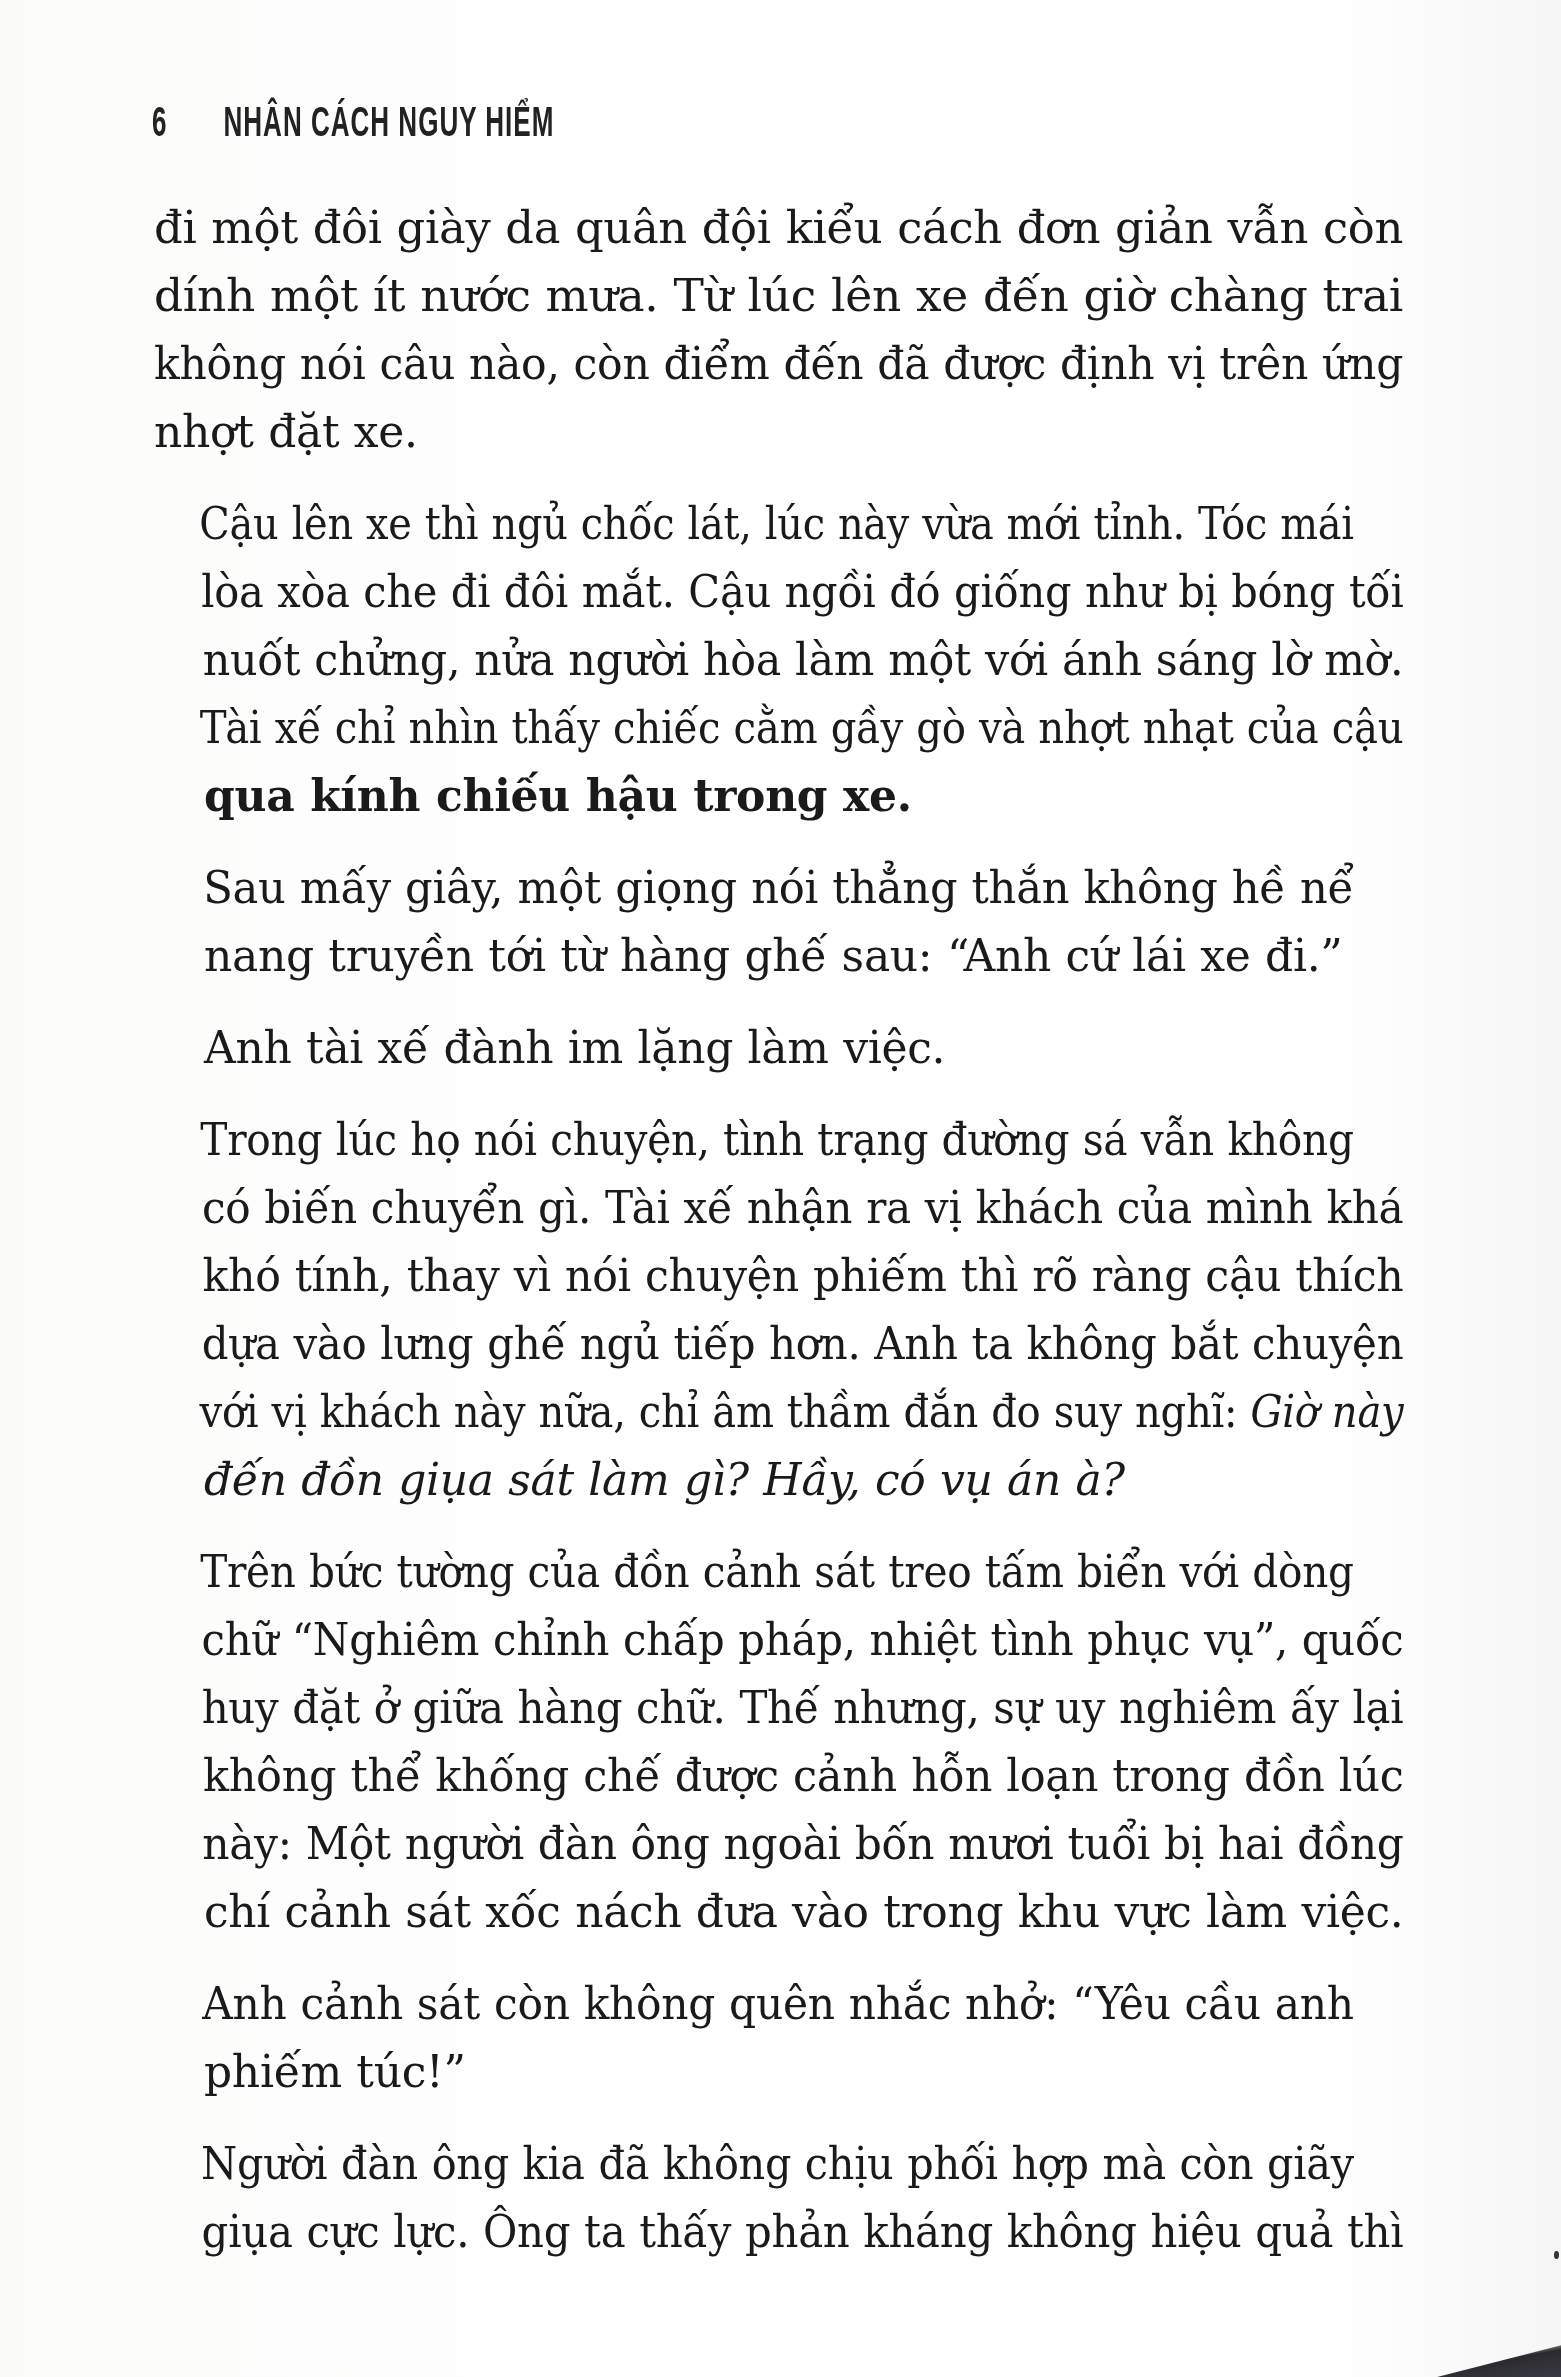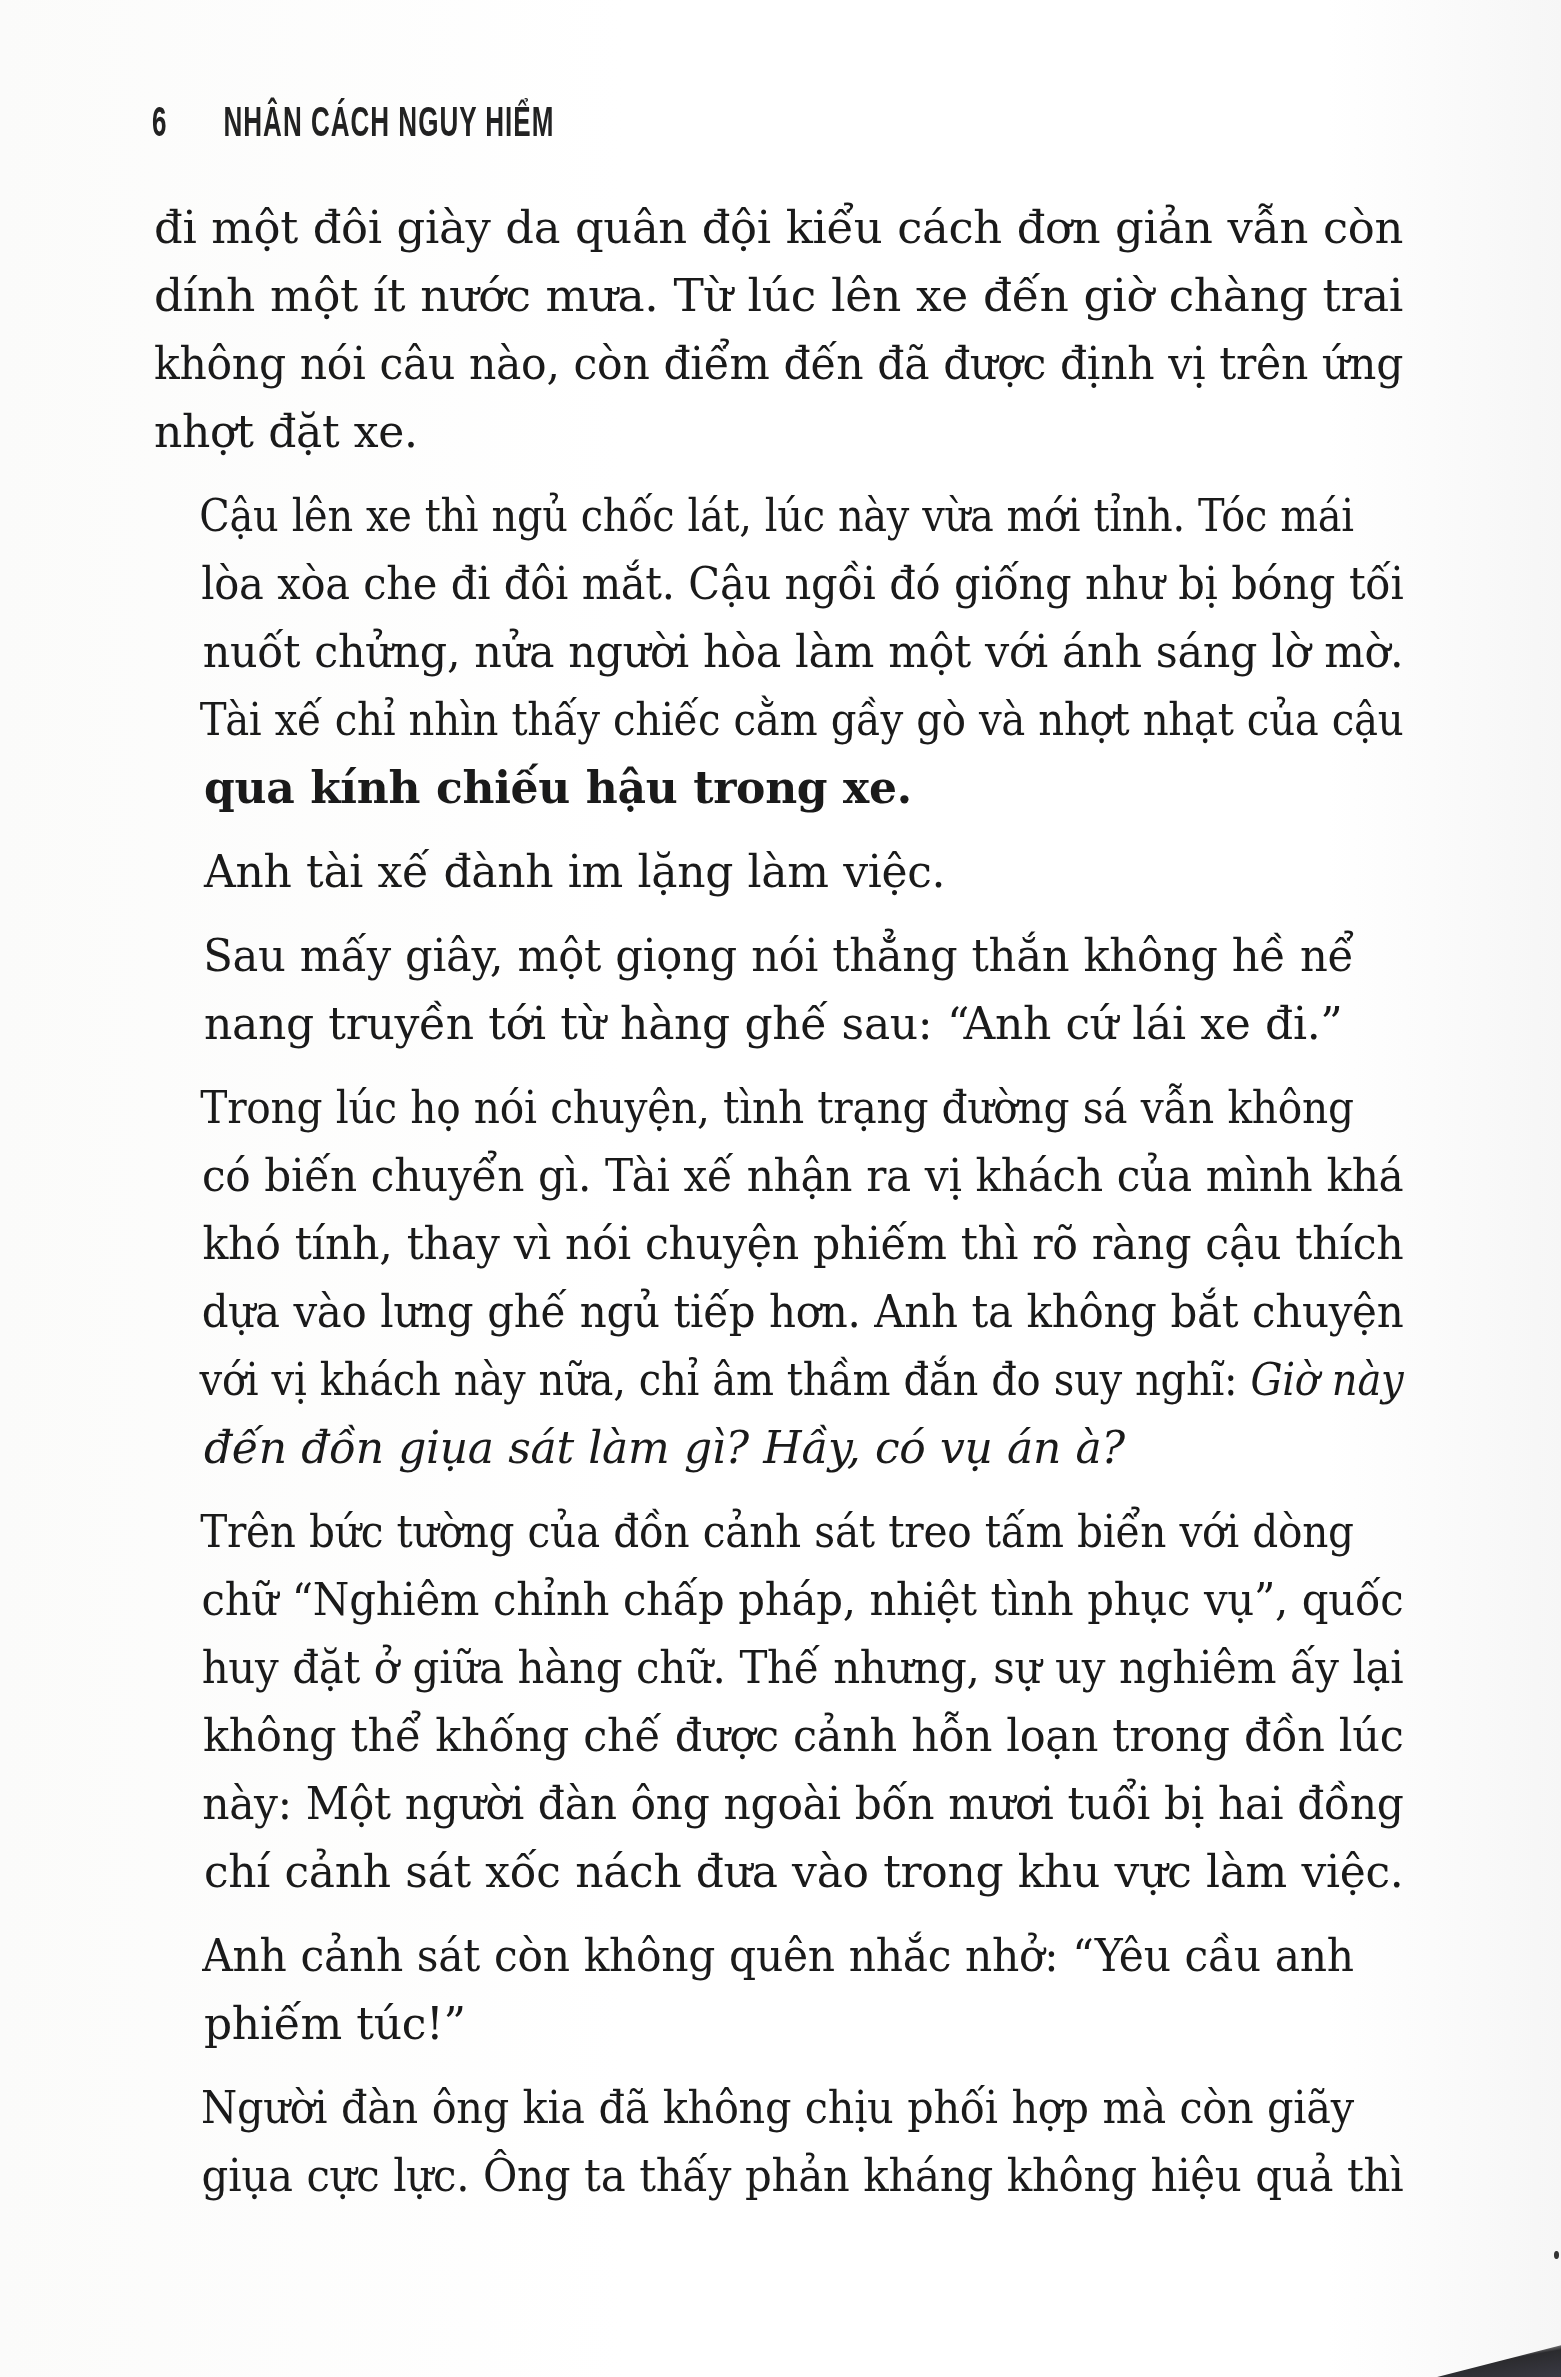--- a/index.html
+++ b/index.html
@@ -52,21 +52,21 @@
     .para {
       margin: 0;
       font-size: 44px;
       line-height: 68px;
       text-align: justify;
       text-align-last: left;
       letter-spacing: -0.3px;
       word-spacing: 0.8px;
     }
     .para.indent { text-indent: 50px; }
-    .para + .para { margin-top: 16px; }
+    .para + .para { margin-top: 24px; }
     .para .ital { font-style: italic; }
     .para .line { display: block; white-space: nowrap; }
     .bottom-shadow {
       position: absolute;
       right: 0;
       bottom: 0;
       width: 208px;
       height: 32px;
       background: linear-gradient(170deg, rgba(255,255,255,0) 40%, #2b2b2e 60%, #3a3a44 100%);
       clip-path: polygon(40% 100%, 100% 0%, 100% 100%);
@@ -102,26 +102,26 @@
 
     <p class="para indent">
       <span class="line" style="display: block; transform-origin: left center; transform: scaleX(0.9065); width: 1322px;">Cậu lên xe thì ngủ chốc lát, lúc này vừa mới tỉnh. Tóc mái</span>
       <span class="line" style="display: block; transform-origin: left center; transform: scaleX(0.945); width: 1321px;">lòa xòa che đi đôi mắt. Cậu ngồi đó giống như bị bóng tối</span>
       <span class="line" style="display: block; transform-origin: left center; transform: scaleX(0.9734); width: 1282px;">nuốt chửng, nửa người hòa làm một với ánh sáng lờ mờ.</span>
       <span class="line" style="display: block; transform-origin: left center; transform: scaleX(0.9146); width: 1364px;">Tài xế chỉ nhìn thấy chiếc cằm gầy gò và nhợt nhạt của cậu</span>
       <span class="line" style="display: block; transform-origin: left center; transform: scaleX(1); width: 687px; font-weight: bold;">qua kính chiếu hậu trong xe.</span>
     </p>
 
     <p class="para indent">
-      <span class="line" style="display: block; transform-origin: left center; transform: scaleX(1); width: 790px;">Anh tài xế đành im lặng làm việc.</span>
+      <span class="line" style="display: block; transform-origin: left center; transform: scaleX(0.9828); width: 1219px;">Sau mấy giây, một giọng nói thẳng thắn không hề nể</span>
+      <span class="line" style="display: block; transform-origin: left center; transform: scaleX(1); width: 1187px;">nang truyền tới từ hàng ghế sau: “Anh cứ lái xe đi.”</span>
     </p>
 
     <p class="para indent">
-      <span class="line" style="display: block; transform-origin: left center; transform: scaleX(0.9828); width: 1219px;">Sau mấy giây, một giọng nói thẳng thắn không hề nể</span>
-      <span class="line" style="display: block; transform-origin: left center; transform: scaleX(1); width: 1187px;">nang truyền tới từ hàng ghế sau: “Anh cứ lái xe đi.”</span>
+      <span class="line" style="display: block; transform-origin: left center; transform: scaleX(1); width: 790px;">Anh tài xế đành im lặng làm việc.</span>
     </p>
 
     <p class="para indent">
       <span class="line" style="display: block; transform-origin: left center; transform: scaleX(0.9252); width: 1295px;">Trong lúc họ nói chuyện, tình trạng đường sá vẫn không</span>
       <span class="line" style="display: block; transform-origin: left center; transform: scaleX(0.9594); width: 1301px;">có biến chuyển gì. Tài xế nhận ra vị khách của mình khá</span>
       <span class="line" style="display: block; transform-origin: left center; transform: scaleX(0.9699); width: 1287px;">khó tính, thay vì nói chuyện phiếm thì rõ ràng cậu thích</span>
       <span class="line" style="display: block; transform-origin: left center; transform: scaleX(0.9528); width: 1310px;">dựa vào lưng ghế ngủ tiếp hơn. Anh ta không bắt chuyện</span>
       <span class="line" style="display: block; transform-origin: left center; transform: scaleX(0.911); width: 1370px;"><span>với vị khách này nữa, chỉ âm thầm đắn đo suy nghĩ: </span><span class="ital">Giờ này</span></span>
       <span class="line ital" style="display: block; transform-origin: left center; transform: scaleX(1); width: 980px;">đến đồn giụa sát làm gì? Hầy, có vụ án à?</span>
     </p>

